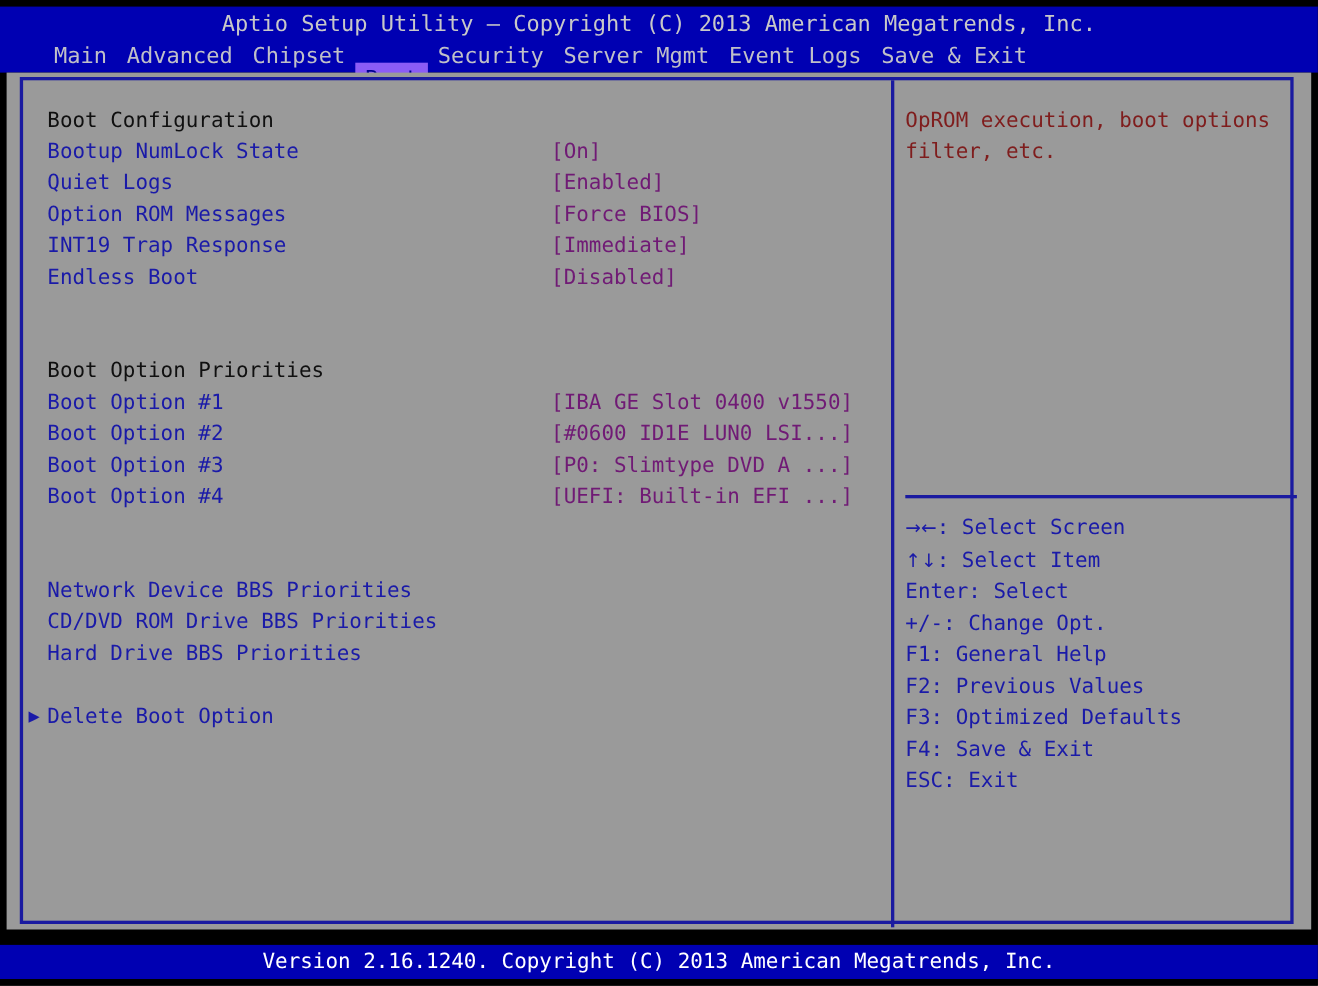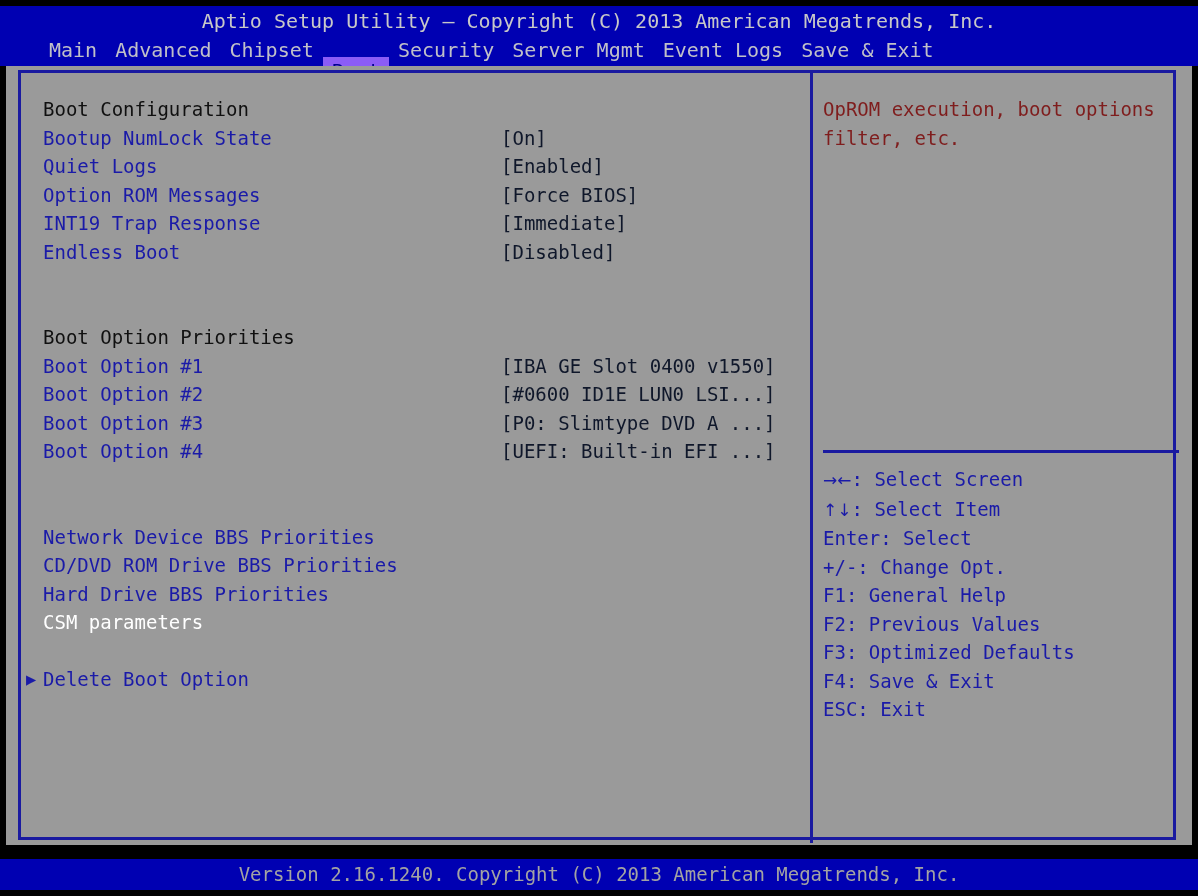--- a/index.html
+++ b/index.html
@@ -118,21 +118,21 @@
   .label.heading {
     color: #101010;
   }
   .label.selected {
     color: #ffffff;
   }
   .value {
     position: absolute;
     left: 458px;
     top: 0;
-    color: #0f172a;
+    color: #701a75;
   }
   .bullet {
     position: absolute;
     left: -17px;
     top: 0;
     color: #1a1aa8;
     font-size: 17px;
   }
   .spacer-lg { height: 57px; }
   .spacer-sm { height: 28.5px; }
@@ -183,21 +183,21 @@
     width: 1198px;
     height: 31px;
     background: #0000b2;
   }
   .footer-text {
     position: absolute;
     left: 0;
     top: 1px;
     width: 1198px;
     text-align: center;
-    color: #a3a3a3;
+    color: #ffffff;
     font-size: 19px;
     line-height: 28px;
     white-space: pre;
   }
 </style>
 </head>
 <body>
 
 <div id="screen">
 
@@ -274,23 +274,20 @@
 
         <div class="row">
           <span class="label">Network Device BBS Priorities</span>
         </div>
         <div class="row">
           <span class="label">CD/DVD ROM Drive BBS Priorities</span>
         </div>
         <div class="row">
           <span class="label">Hard Drive BBS Priorities</span>
         </div>
-        <div class="row">
-          <span class="label selected">CSM parameters</span>
-        </div>
 
         <div class="spacer-sm"></div>
 
         <div class="row">
           <span class="bullet">▶</span>
           <span class="label">Delete Boot Option</span>
         </div>
 
       </div>
 

